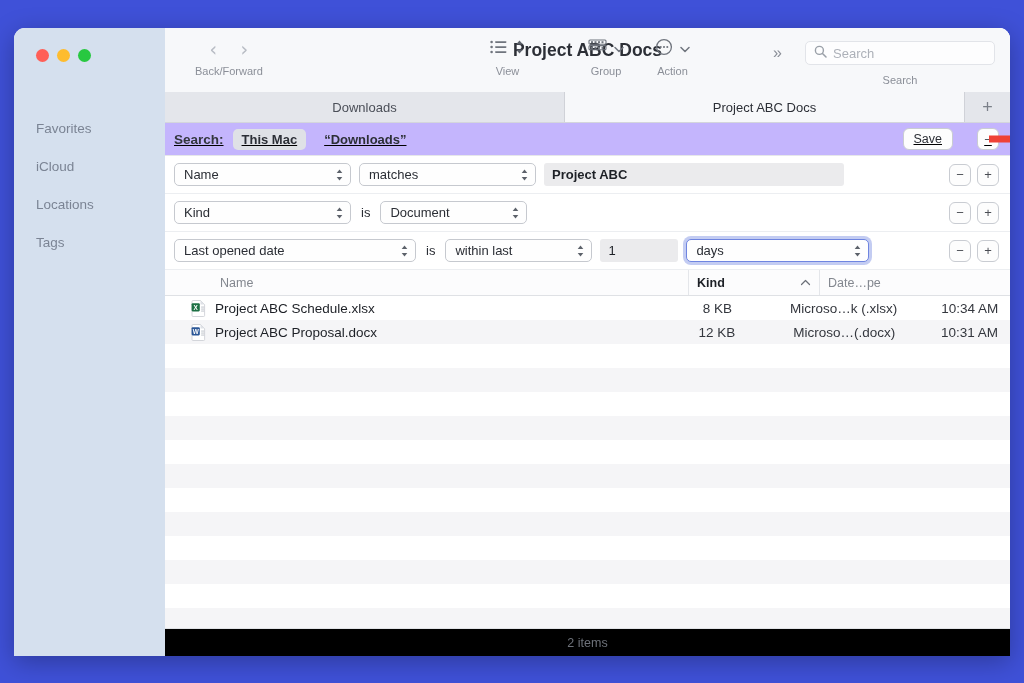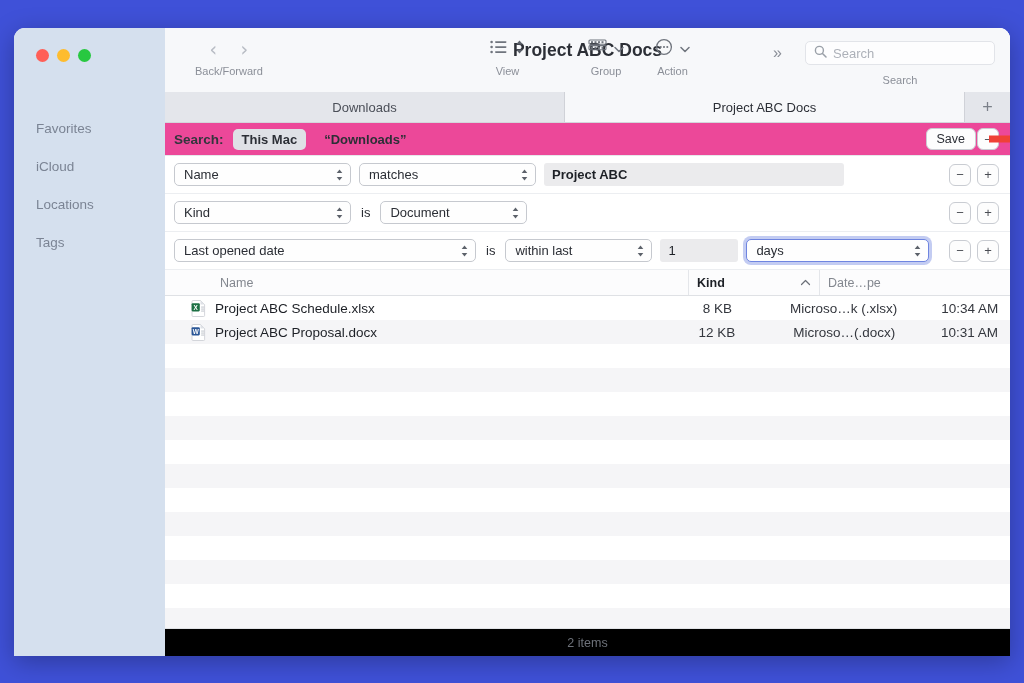--- a/index.html
+++ b/index.html
@@ -115,33 +115,34 @@
   #tab-add {
     width: 45px; flex: 0 0 45px;
     display: flex; align-items: center; justify-content: center;
     font-size: 18px; color: #7b8089;
     background: #e4e6eb;
   }
 
   
   #scopebar {
     height: 33px; flex: 0 0 33px;
-    background: #ec4899;
+    background: #c4b5fd;
     display: flex; align-items: center;
     padding: 0 11px 0 9px;
     border-bottom: 1px solid #e6e7ea;
     position: relative;
+    text-decoration: underline;
   }
   #scope-label { font-size: 13.5px; font-weight: bold; color: #33363d; margin-left: 0; }
   .scope-chip {
     font-size: 13px; font-weight: bold; color: #2c2f36;
     padding: 3px 9px; border-radius: 5px; margin-left: 9px;
   }
   .scope-chip.on { background: #dfe1e6; }
-  #scope-right { margin-left: auto; display: flex; align-items: center; gap: 1px; }
+  #scope-right { margin-left: auto; display: flex; align-items: center; gap: 24px; }
   .pillbtn {
     height: 22px; min-width: 50px;
     border: 1px solid #c9ccd2; border-radius: 6px;
     background: #fdfdfd;
     font-size: 12.5px; color: #2c2f36;
     display: flex; align-items: center; justify-content: center;
     padding: 0 10px;
   }
   .roundbtn {
     width: 22px; height: 22px;
@@ -417,21 +418,21 @@
             </svg>
         </span>
       </div>
       <div class="row-btns">
         <div class="roundbtn">−</div>
         <div class="roundbtn">+</div>
       </div>
     </div>
 
     <div class="filter-row">
-      <div class="popup" style="width:302px">
+      <div class="popup" style="width:242px">
         <span class="ptext">Last opened date</span>
         <span class="stepper">
           <svg width="9" height="14" viewBox="0 0 9 14">
               <path d="M4.5 1.5 L7.3 5 L1.7 5 Z" fill="#5c616a"></path>
               <path d="M4.5 12.5 L7.3 9 L1.7 9 Z" fill="#5c616a"></path>
             </svg>
         </span>
       </div>
       <span class="midword">is</span>
       <div class="popup" style="width:147px">

